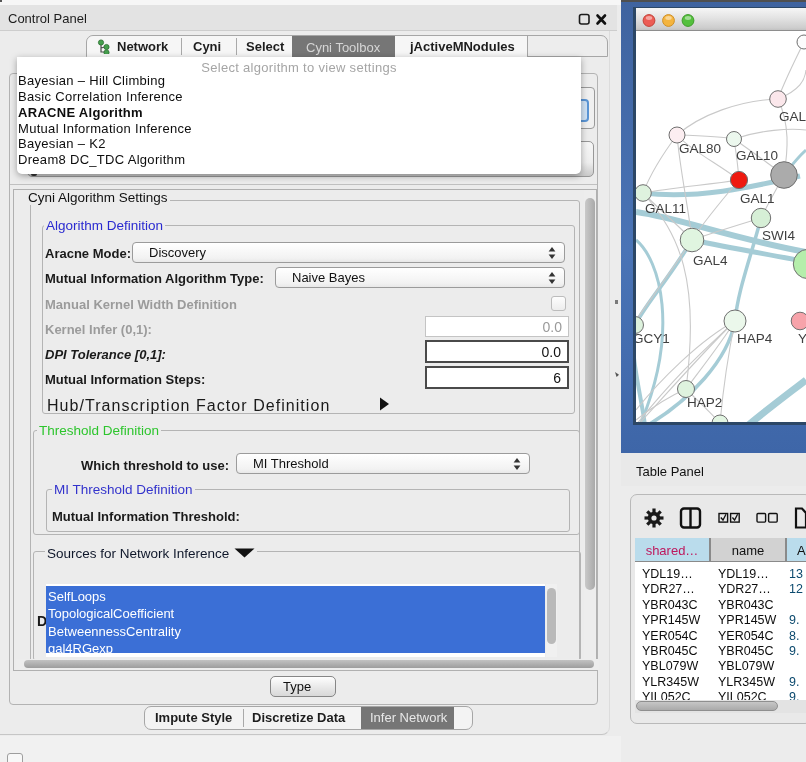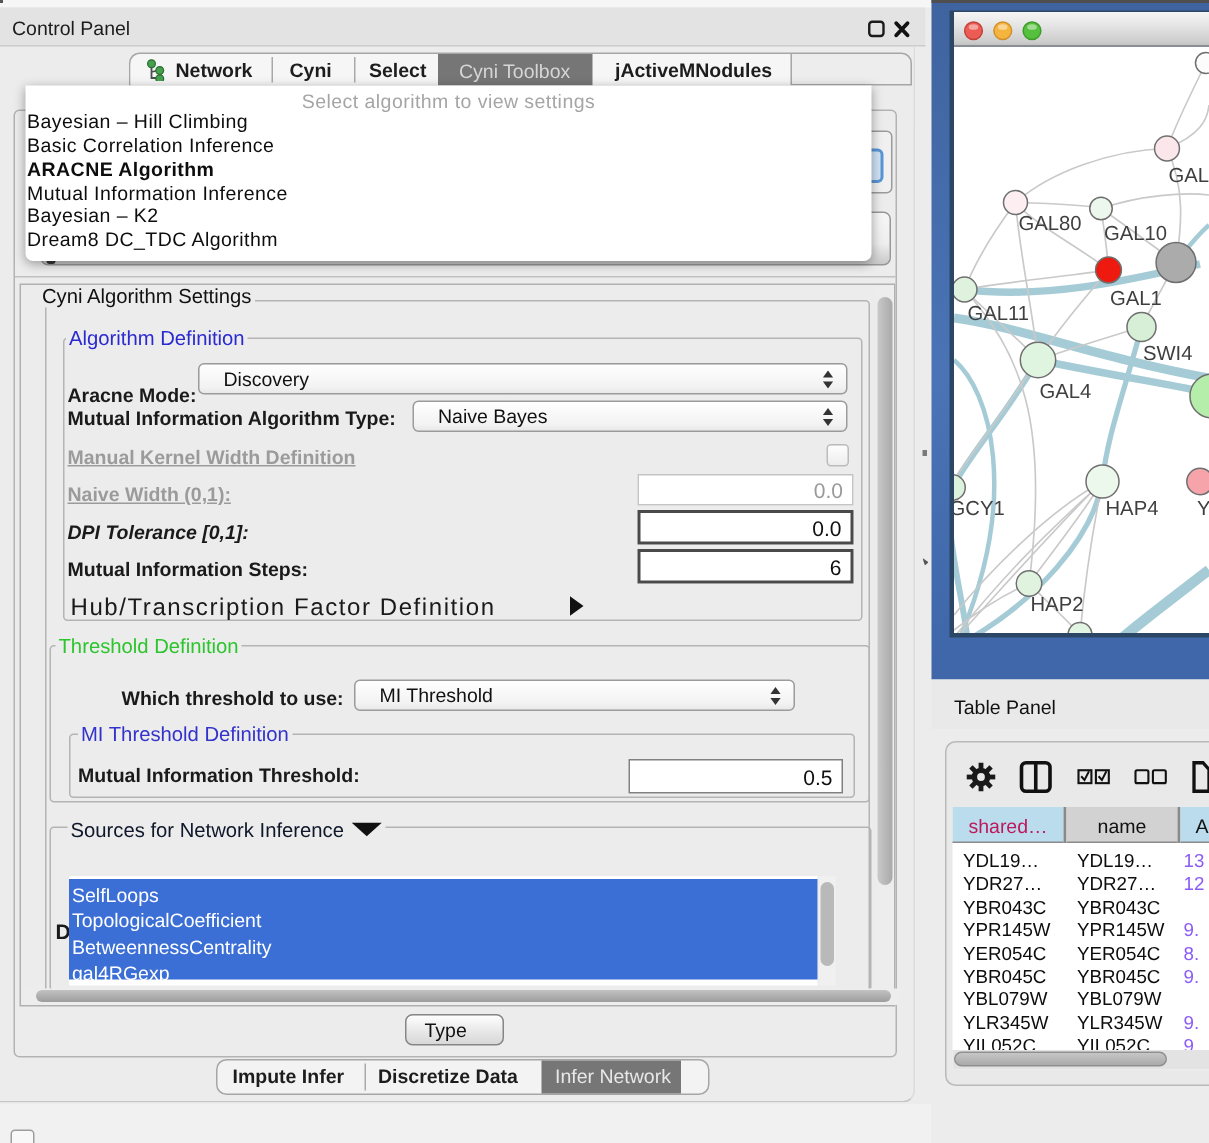--- a/index.html
+++ b/index.html
@@ -2,21 +2,21 @@
 <html><head>
 <meta charset="utf-8">
 <style>
 * { margin:0; padding:0; box-sizing:border-box; }
 html,body { width:806px; height:762px; overflow:hidden; background:#ececec;
   font-family:"Liberation Sans", sans-serif; }
 .abs { position:absolute; }
 #stage { position:relative; width:806px; height:762px; }
 .lbl { font-size:13px; color:#111; white-space:nowrap; }
 .blbl { font-size:13px; font-weight:bold; color:#1a1a1a; white-space:nowrap; }
-.glbl { font-size:13px; font-weight:bold; color:#9b9b9b; white-space:nowrap;text-decoration:underline; }
+.glbl { font-size:13px; font-weight:bold; color:#9b9b9b; white-space:nowrap; }
 .grp { border:1px solid #b4b4b4; border-radius:3px; }
 .grptitle { position:absolute; background:#ececec; padding:0 2px; font-size:13.5px; line-height:15px; white-space:nowrap; }
 .combo { position:absolute; border:1px solid #9b9b9b; border-radius:4px;
   background:linear-gradient(180deg,#ffffff 0%,#f2f2f2 80%,#e8e8e8 100%); }
 .combo .ctext { position:absolute; left:16px; top:2px; font-size:13px; color:#111; }
 .carrows { position:absolute; right:8px; top:50%; margin-top:-6px; width:8px; height:12px; }
 .tfield { position:absolute; background:#fff; font-size:14px; color:#111; text-align:right; }
 .tabtxt { font-size:13px; font-weight:bold; color:#1d1d1d; white-space:nowrap; }
 </style>
 </head>
@@ -68,39 +68,39 @@
   <div class="abs" style="left:10px;top:184px;width:587px;height:1px;background:#c0c0c0;"></div>
 
   <div class="abs" style="left:13px;top:189px;width:584px;height:482px;border:1px solid #b0b0b0;background:#ececec;"></div>
 
   <div class="abs grp" style="left:30px;top:200px;width:550px;height:462px;"></div>
   <div class="abs grptitle" style="left:26px;top:190px;color:#111;">Cyni Algorithm Settings</div>
 
   <div class="abs grp" style="left:42px;top:225px;width:533px;height:189px;"></div>
   <div class="abs grptitle" style="left:44px;top:218px;color:#2a2ad0;">Algorithm Definition</div>
 
-  <div class="abs blbl" style="left:45px;top:256px;">Aracne Mode:</div>
+  <div class="abs blbl" style="left:45px;top:246px;">Aracne Mode:</div>
   <div class="combo" style="left:132px;top:242px;width:433px;height:21px;">
     <div class="ctext">Discovery</div>
     <svg class="carrows" viewBox="0 0 8 12">
         <path d="M4 0 L7.4 4.6 L0.6 4.6 Z" fill="#333"></path>
         <path d="M4 12 L7.4 7.4 L0.6 7.4 Z" fill="#333"></path>
       </svg>
   </div>
   <div class="abs blbl" style="left:45px;top:271px;">Mutual Information Algorithm Type:</div>
   <div class="combo" style="left:275px;top:267px;width:290px;height:21px;">
     <div class="ctext">Naive Bayes</div>
     <svg class="carrows" viewBox="0 0 8 12">
         <path d="M4 0 L7.4 4.6 L0.6 4.6 Z" fill="#333"></path>
         <path d="M4 12 L7.4 7.4 L0.6 7.4 Z" fill="#333"></path>
       </svg>
   </div>
   <div class="abs glbl" style="left:45px;top:297px;">Manual Kernel Width Definition</div>
   <div class="abs" style="left:551px;top:296px;width:15px;height:15px;border:1px solid #bcbcbc;border-radius:3px;background:linear-gradient(180deg,#fdfdfd,#ededed);"></div>
-  <div class="abs glbl" style="left:45px;top:322px;">Naive Width (0,1):</div>
+  <div class="abs glbl" style="left:45px;top:322px;">Kernel Infer (0,1):</div>
   <div class="tfield" style="left:425px;top:316px;width:144px;height:21px;border:1px solid #c4c4c4;color:#9a9a9a;padding:2px 6px 0 0;">0.0</div>
   <div class="abs blbl" style="left:45px;top:347px;font-style:italic;">DPI Tolerance [0,1]:</div>
   <div class="tfield" style="left:425px;top:340px;width:144px;height:23px;border:2px solid #4a4a4a;padding:2px 6px 0 0;">0.0</div>
   <div class="abs blbl" style="left:45px;top:372px;">Mutual Information Steps:</div>
   <div class="tfield" style="left:425px;top:366px;width:144px;height:23px;border:2px solid #4a4a4a;padding:2px 6px 0 0;">6</div>
   <div class="abs" style="left:47px;top:397px;font-size:16px;line-height:17px;letter-spacing:1.05px;color:#1a1a1a;white-space:nowrap;">Hub/Transcription Factor Definition</div>
   <svg class="abs" style="left:379px;top:397px;" width="11" height="14" viewBox="0 0 11 14">
       <path d="M1 0.5 L10 7 L1 13.5 Z" fill="#111"></path>
     </svg>
 
@@ -111,21 +111,20 @@
     <div class="ctext">MI Threshold</div>
     <svg class="carrows" viewBox="0 0 8 12">
         <path d="M4 0 L7.4 4.6 L0.6 4.6 Z" fill="#333"></path>
         <path d="M4 12 L7.4 7.4 L0.6 7.4 Z" fill="#333"></path>
       </svg>
   </div>
 
   <div class="abs grp" style="left:46px;top:489px;width:524px;height:43px;"></div>
   <div class="abs grptitle" style="left:52px;top:482px;color:#3333cc;">MI Threshold Definition</div>
   <div class="abs blbl" style="left:52px;top:509px;">Mutual Information Threshold:</div>
-  <div class="tfield" style="left:419px;top:506px;width:143px;height:23px;border:1px solid #808080;padding:3px 6px 0 0;">0.5</div>
 
   <div class="abs grp" style="left:33px;top:551px;width:548px;height:110px;"></div>
   <div class="abs grptitle" style="left:45px;top:546px;color:#0f172a;">Sources for Network Inference <svg width="21" height="10" viewBox="0 0 21 10" style="margin-left:1px;">
         <path d="M0.5 0.5 L20.5 0.5 L10.5 9.5 Z" fill="#111"></path>
       </svg></div>
   <div class="abs" style="left:37px;top:567px;font-size:14px;font-weight:bold;letter-spacing:0.7px;color:#1a1a1a;white-space:nowrap;margin-top:46px;">Data Attributes</div>
 
   <div class="abs" style="left:46px;top:584px;width:499px;height:73px;background:#ffffff;"></div>
   <div class="abs" style="left:46px;top:586px;width:499px;height:67px;background:#3b6fd6;"></div>
   <div class="abs" style="left:48px;top:588px;font-size:13px;line-height:17.3px;color:#fff;">SelfLoops<br>TopologicalCoefficient<br>BetweennessCentrality<br>gal4RGexp</div>
@@ -138,21 +137,21 @@
 
   <div class="abs" style="left:16px;top:659px;width:583px;height:11px;background:#ededed;"></div>
   <div class="abs" style="left:24px;top:660px;width:570px;height:8px;background:linear-gradient(180deg,#c2c2c2,#9d9d9d);border-radius:4px;"></div>
 
   <div class="abs" style="left:270px;top:676px;width:66px;height:21px;border:1px solid #868686;border-radius:5px;background:linear-gradient(180deg,#fefefe,#e6e6e6 60%,#d8d8d8);"></div>
   <div class="abs lbl" style="left:283px;top:679px;">Type</div>
 
   <div class="abs" style="left:144px;top:706px;width:329px;height:24px;background:#f3f3f3;border:1px solid #a6a6a6;border-radius:7px;"></div>
   <div class="abs" style="left:243px;top:709px;width:1px;height:18px;background:#a9a9a9;"></div>
   <div class="abs" style="left:361px;top:707px;width:93px;height:22px;background:#767676;"></div>
-  <div class="abs tabtxt" style="left:155px;top:710px;">Impute Infer</div>
+  <div class="abs tabtxt" style="left:155px;top:710px;">Impute Style</div>
   <div class="abs tabtxt" style="left:252px;top:710px;">Discretize Data</div>
   <div class="abs tabtxt" style="left:370px;top:710px;color:#e8e8e8;font-weight:normal;">Infer Network</div>
 
   <div class="abs" style="left:7px;top:753px;width:16px;height:12px;border:1px solid #9e9e9e;border-radius:3px;background:#f8f8f8;"></div>
 
   <div class="abs" style="left:17px;top:57px;width:564px;height:117px;background:#ffffff;border-radius:0 0 5px 5px;box-shadow:0 2px 7px rgba(0,0,0,0.35);"></div>
   <div class="abs" style="left:17px;top:60px;width:564px;height:16px;font-size:13px;letter-spacing:0.3px;color:#a5a5a5;text-align:center;">Select algorithm to view settings</div>
   <div class="abs" style="left:18px;top:73px;font-size:13px;line-height:15.85px;letter-spacing:0.3px;color:#0d0d0d;">Bayesian – Hill Climbing<br>Basic Correlation Inference<br><b>ARACNE Algorithm</b><br>Mutual Information Inference<br>Bayesian – K2<br>Dream8 DC_TDC Algorithm</div>
 
   <div class="abs" style="left:615px;top:300px;width:3px;height:4px;background:#7a7a7a;"></div>
@@ -294,18 +293,18 @@
   <div class="abs" style="left:635px;top:538px;width:74px;height:24px;background:#badcec;border-bottom:1px solid #8a8a8a;"></div>
   <div class="abs" style="left:709px;top:538px;width:2px;height:24px;background:#8a8a8a;"></div>
   <div class="abs" style="left:711px;top:538px;width:74px;height:24px;background:#d2d2d2;border-bottom:1px solid #8a8a8a;"></div>
   <div class="abs" style="left:785px;top:538px;width:2px;height:24px;background:#8a8a8a;"></div>
   <div class="abs" style="left:787px;top:538px;width:19px;height:24px;background:#badcec;border-bottom:1px solid #8a8a8a;"></div>
   <div class="abs" style="left:635px;top:543px;width:74px;text-align:center;font-size:13px;color:#be185d;">shared…</div>
   <div class="abs" style="left:711px;top:543px;width:74px;text-align:center;font-size:13px;color:#111;">name</div>
   <div class="abs" style="left:797px;top:543px;font-size:13px;color:#111;">A</div>
   <div class="abs" style="left:642px;top:567px;font-size:12.5px;line-height:15.4px;color:#0d0d0d;">YDL19…<br>YDR27…<br>YBR043C<br>YPR145W<br>YER054C<br>YBR045C<br>YBL079W<br>YLR345W<br>YIL052C</div>
   <div class="abs" style="left:718px;top:567px;font-size:12.5px;line-height:15.4px;color:#0d0d0d;">YDL19…<br>YDR27…<br>YBR043C<br>YPR145W<br>YER054C<br>YBR045C<br>YBL079W<br>YLR345W<br>YIL052C</div>
-  <div class="abs" style="left:789px;top:567px;font-size:12.5px;line-height:15.4px;color:#8b5cf6;">13<br>12<br>&nbsp;<br>9.<br>8.<br>9.<br>&nbsp;<br>9.<br>9.</div>
+  <div class="abs" style="left:789px;top:567px;font-size:12.5px;line-height:15.4px;color:#0c4a6e;">13<br>12<br>&nbsp;<br>9.<br>8.<br>9.<br>&nbsp;<br>9.<br>9.</div>
 
   <div class="abs" style="left:635px;top:700px;width:171px;height:13px;background:#e3e3e3;"></div>
   <div class="abs" style="left:636px;top:701px;width:142px;height:10px;background:linear-gradient(180deg,#c6c6c6,#aaaaaa);border:1px solid #8f8f8f;border-radius:5px;"></div>
 
 </div>
 
 </body></html>

